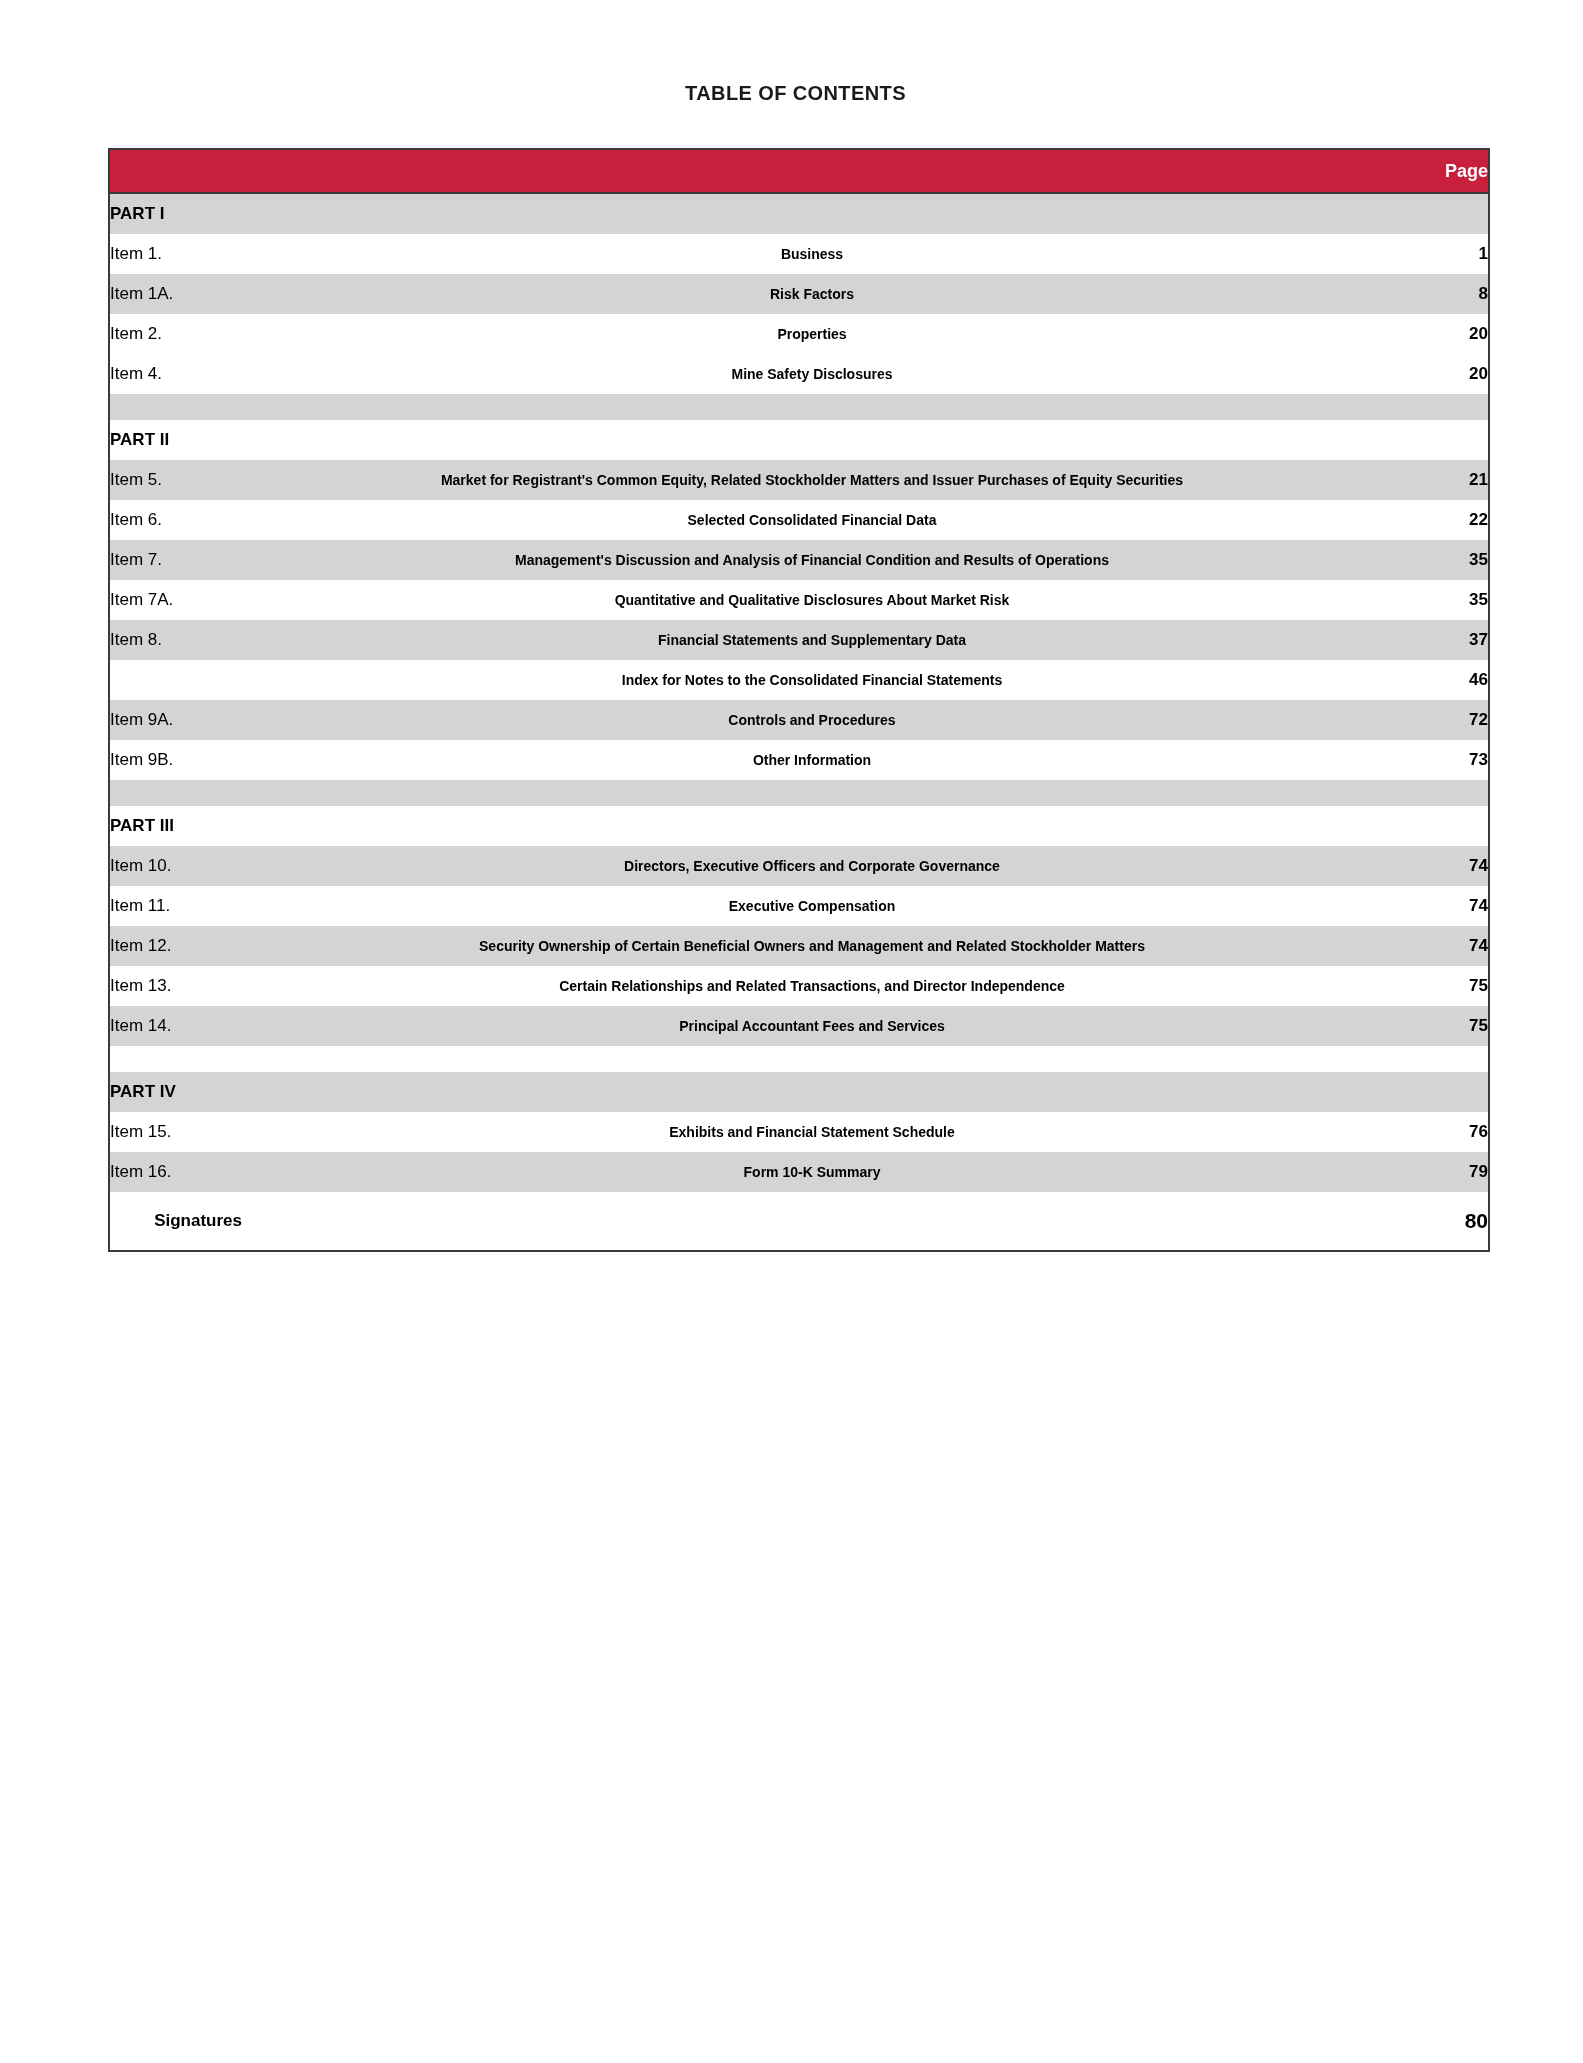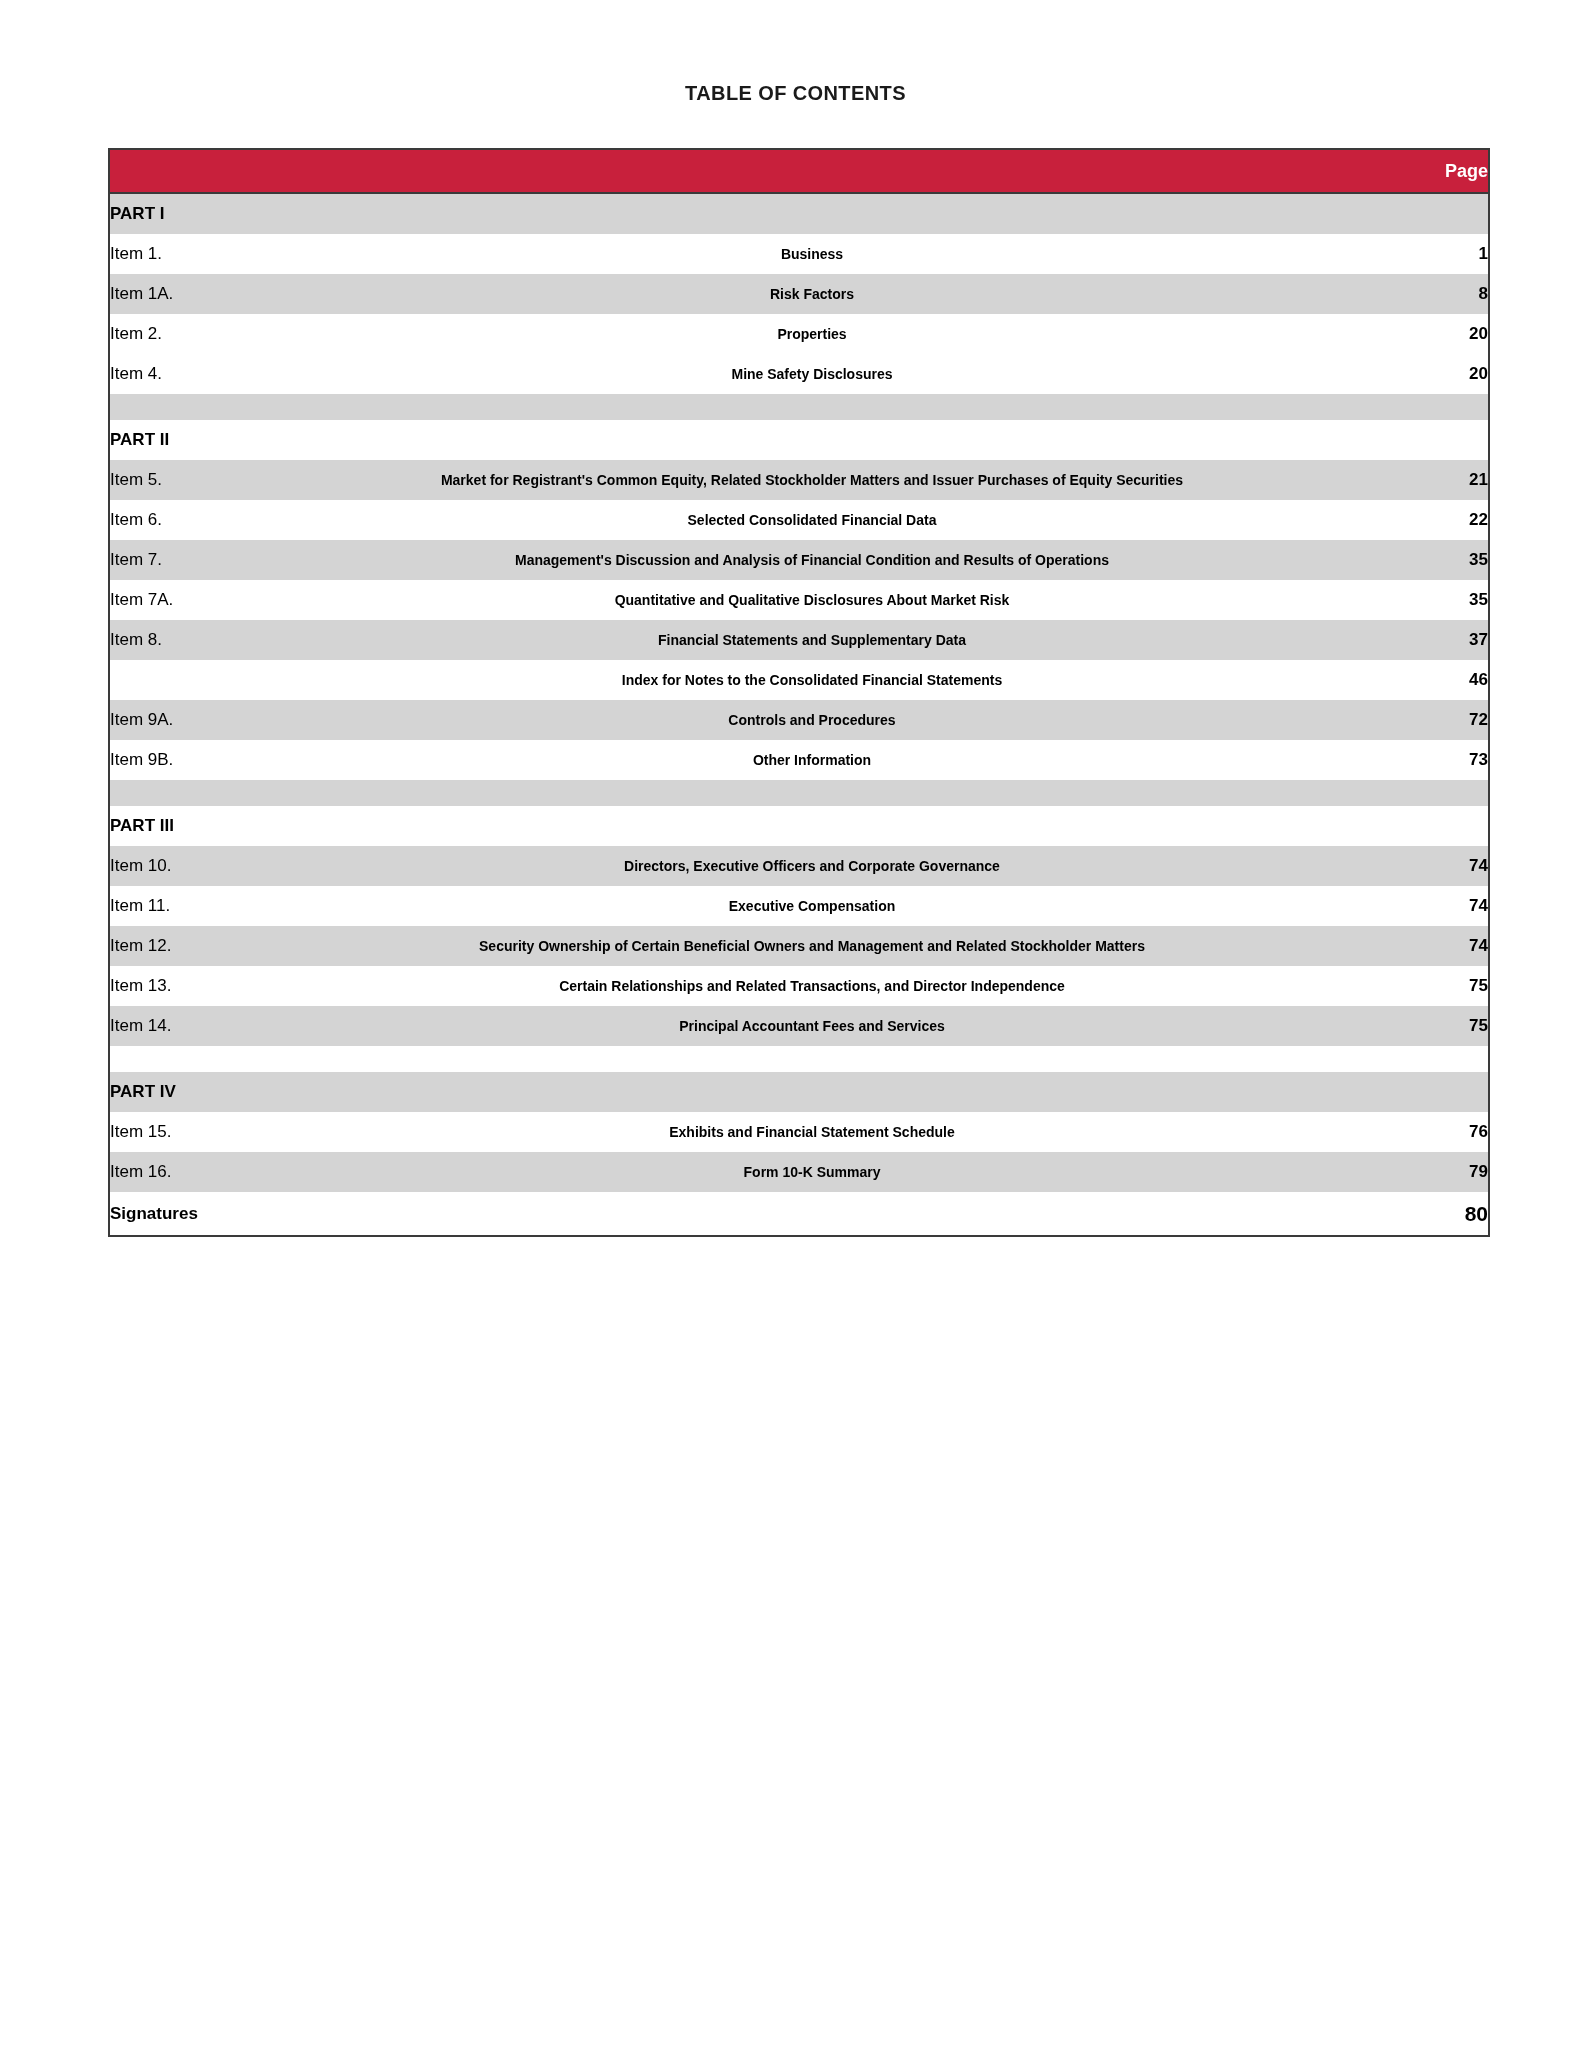--- a/index.html
+++ b/index.html
@@ -107,21 +107,22 @@
     text-align: right;
     padding-right: 20px;
     vertical-align: bottom;
     padding-bottom: 5px;
     white-space: nowrap;
   }
   tr.spacer-row td {
     height: 26px;
   }
   tr.sig-row td {
-    height: 43px;
+    height: 58px;
+    text-align: right;
   }
   td.sig-label {
     font-size: 17px;
     font-weight: bold;
     padding-left: 8px;
     vertical-align: top;
     padding-top: 2px;
   }
   td.sig-page {
     font-size: 21px;

